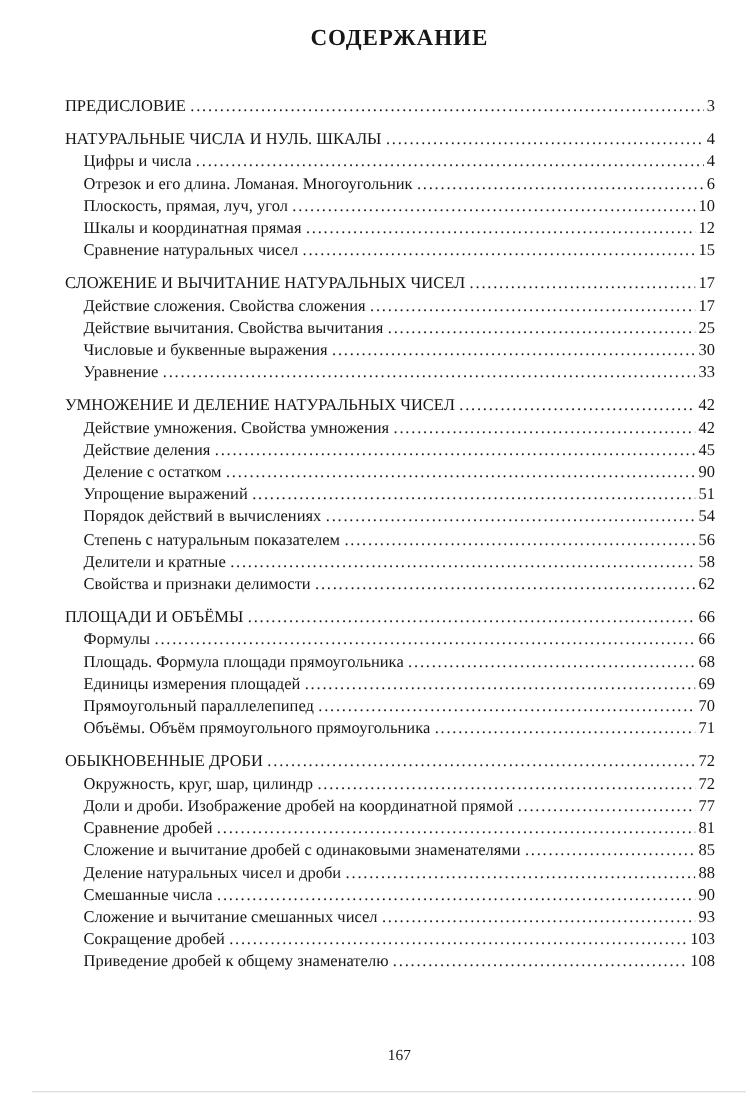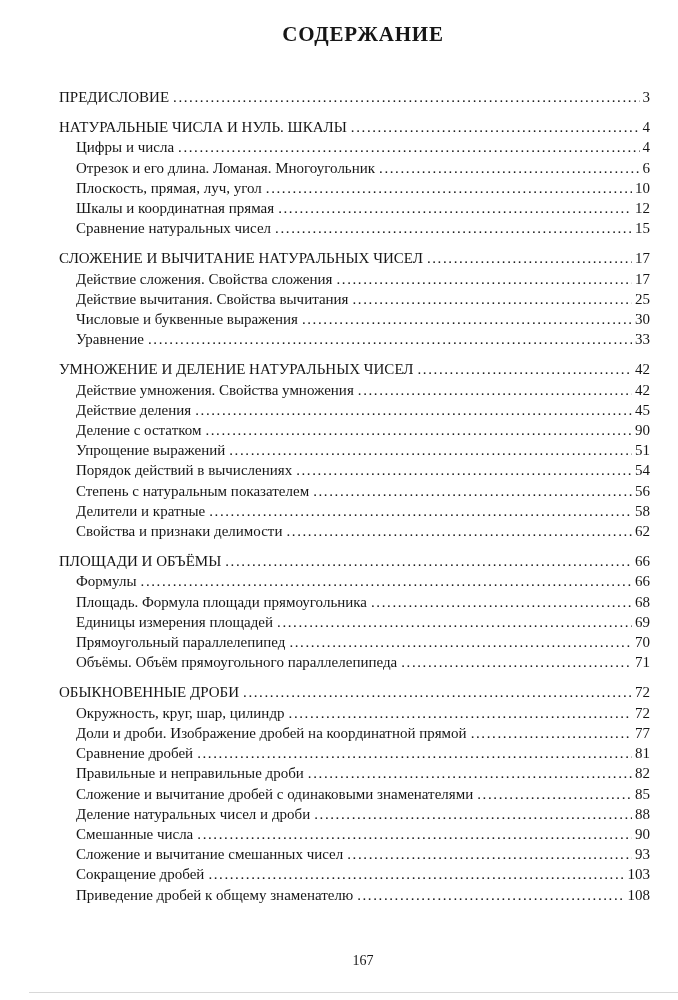--- a/index.html
+++ b/index.html
@@ -220,21 +220,21 @@
         <span class="toc-label">Единицы измерения площадей</span>
         <span class="toc-dots"></span>
         <span class="toc-page">69</span>
       </div>
       <div class="toc-row item">
         <span class="toc-label">Прямоугольный параллелепипед</span>
         <span class="toc-dots"></span>
         <span class="toc-page">70</span>
       </div>
       <div class="toc-row item">
-        <span class="toc-label">Объёмы. Объём прямоугольного параллелепипеда</span>
+        <span class="toc-label">Объёмы. Объём прямоугольного прямоугольника</span>
         <span class="toc-dots"></span>
         <span class="toc-page">71</span>
       </div>
       <div class="toc-row section">
         <span class="toc-label">ОБЫКНОВЕННЫЕ ДРОБИ</span>
         <span class="toc-dots"></span>
         <span class="toc-page">72</span>
       </div>
       <div class="toc-row item">
         <span class="toc-label">Окружность, круг, шар, цилиндр</span>
@@ -243,25 +243,20 @@
       </div>
       <div class="toc-row item">
         <span class="toc-label">Доли и дроби. Изображение дробей на координатной прямой</span>
         <span class="toc-dots"></span>
         <span class="toc-page">77</span>
       </div>
       <div class="toc-row item">
         <span class="toc-label">Сравнение дробей</span>
         <span class="toc-dots"></span>
         <span class="toc-page">81</span>
-      </div>
-      <div class="toc-row item">
-        <span class="toc-label">Правильные и неправильные дроби</span>
-        <span class="toc-dots"></span>
-        <span class="toc-page">82</span>
       </div>
       <div class="toc-row item">
         <span class="toc-label">Сложение и вычитание дробей с одинаковыми знаменателями</span>
         <span class="toc-dots"></span>
         <span class="toc-page">85</span>
       </div>
       <div class="toc-row item">
         <span class="toc-label">Деление натуральных чисел и дроби</span>
         <span class="toc-dots"></span>
         <span class="toc-page">88</span>

